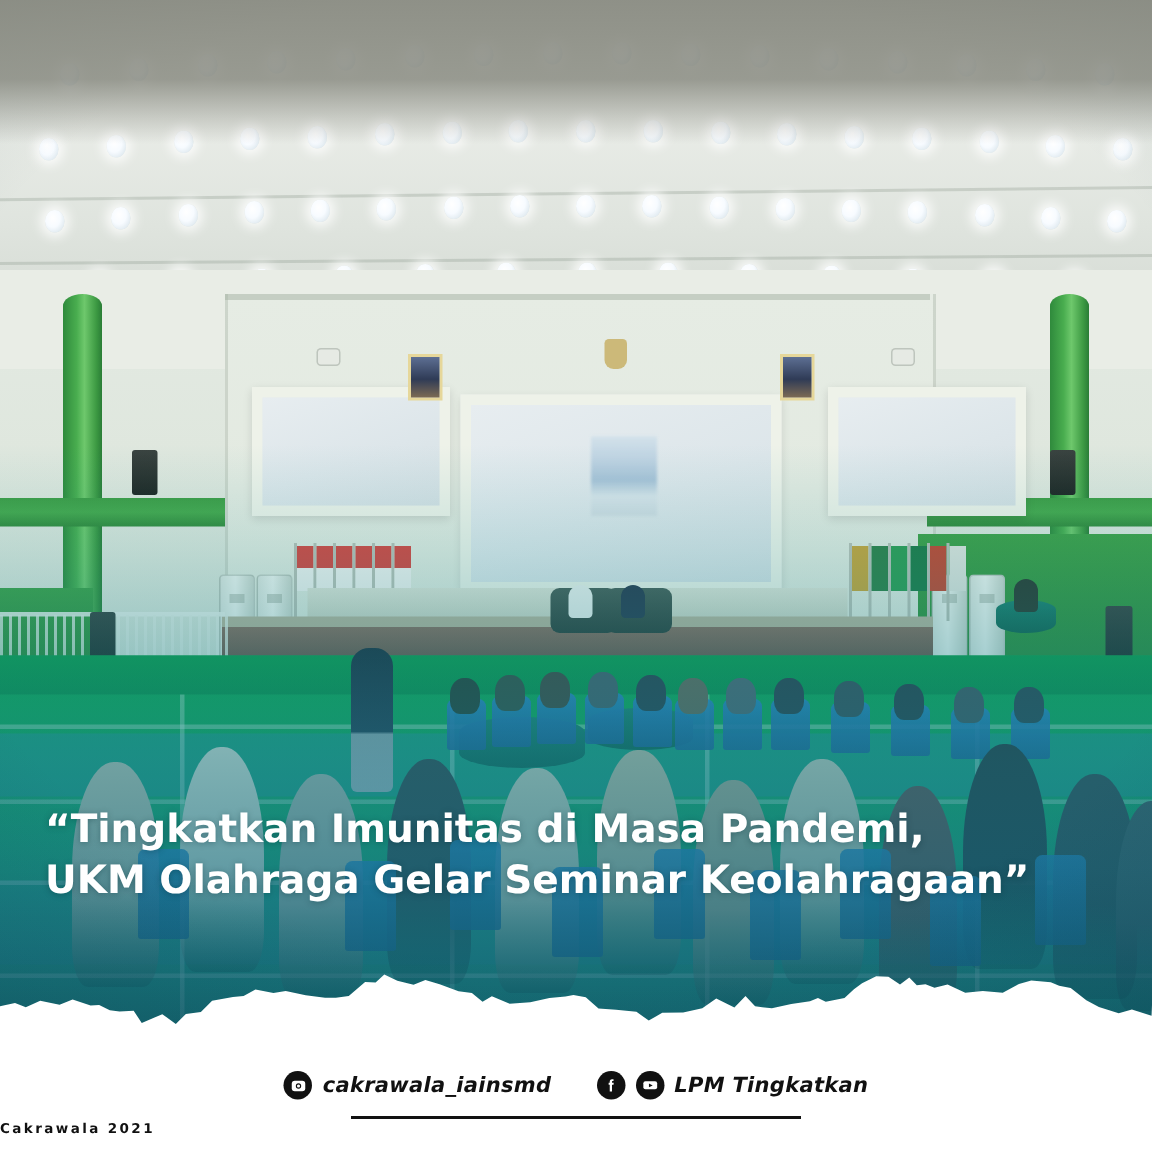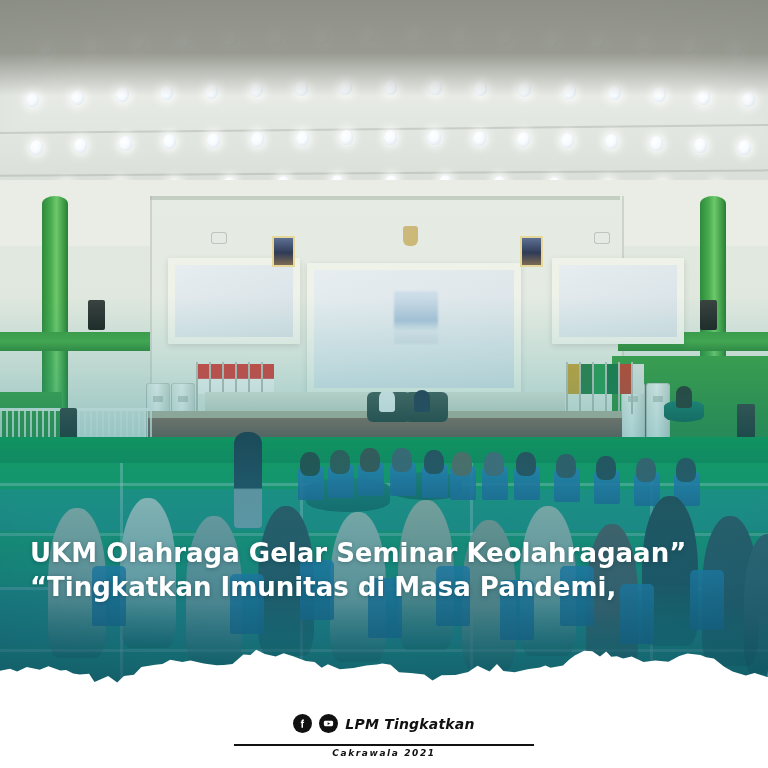--- a/index.html
+++ b/index.html
@@ -130,23 +130,23 @@
   .torn{position:absolute;left:0;top:640px;width:768px;height:80px;z-index:10;}
   .footer{position:absolute;left:0;top:700px;width:768px;height:68px;background:#fff;z-index:11;}
   .social{position:absolute;left:0;top:14px;width:768px;display:flex;justify-content:center;
     align-items:center;gap:30px;}
   .sgroup{display:flex;align-items:center;gap:7px;}
   .sicon{width:19px;height:19px;border-radius:50%;background:#111;display:flex;
     align-items:center;justify-content:center;flex:0 0 auto;}
   .slabel{font-size:14px;font-weight:bold;font-style:italic;color:#111;
     font-family:"DejaVu Sans",sans-serif;letter-spacing:.2px;white-space:nowrap;}
   .fline{position:absolute;left:234px;top:44px;width:300px;height:1.5px;background:#111;}
-  .copy{position:absolute;left:0;top:48px;width:768px;text-align:center;
+  .copy{position:absolute;left:0;top:48px;width:768px;
     font-size:9px;font-weight:bold;color:#111;letter-spacing:1.6px;
-    font-family:"DejaVu Sans",sans-serif;font-style:italic;}
+    font-family:"DejaVu Sans",sans-serif;}
 </style>
 </head>
 <body>
 
 <div id="poster">
 
   <div class="photo">
 
     <div class="ceiling">
       <div class="ceil-band cb1"></div>
@@ -403,30 +403,40 @@
 
     <div class="teal"></div>
     <div class="vignette"></div>
     <div class="top-shade"></div>
   </div>
 
   <div class="logo">
   </div>
 
   <div class="headline">
+    <div>“Tingkatkan Imunitas di Masa Pandemi,</div>
     <div>UKM Olahraga Gelar Seminar Keolahragaan”</div>
-    <div>“Tingkatkan Imunitas di Masa Pandemi,</div>
   </div>
 
   <svg class="torn" viewBox="0 0 768 80" preserveAspectRatio="none">
     <path id="tornpath" fill="#ffffff" d="M0,80 L0,30.8 L0.0,30.8 L10.0,28.7 L17.2,31.5 L26.8,27.1 L39.7,29.8 L48.4,26.3 L60.4,30.4 L66.1,30.0 L73.2,33.5 L79.7,34.4 L89.1,33.8 L94.5,42.0 L108.2,36.1 L117.2,42.6 L123.9,36.0 L133.9,34.7 L141.4,27.1 L155.3,24.7 L162.4,24.0 L170.3,19.7 L182.3,22.0 L190.5,20.6 L203.8,23.5 L216.7,25.2 L223.9,25.1 L232.5,24.0 L243.4,14.6 L250.4,15.0 L256.2,9.7 L264.9,13.9 L275.7,16.5 L283.6,13.3 L293.1,16.2 L305.7,20.9 L314.6,22.0 L321.7,27.8 L327.9,24.2 L339.8,29.2 L353.5,28.1 L366.3,25.4 L377.0,24.4 L382.3,23.4 L390.5,24.8 L399.0,32.3 L410.7,33.1 L424.3,34.5 L432.5,40.4 L441.5,35.2 L455.4,35.0 L468.2,32.1 L477.5,25.7 L489.6,31.6 L497.0,24.0 L503.4,30.9 L514.6,32.2 L527.5,29.3 L540.0,27.5 L545.3,25.4 L550.5,27.8 L563.0,25.4 L569.3,19.5 L574.7,15.5 L584.1,10.8 L592.3,11.2 L600.0,16.4 L606.2,11.6 L611.2,16.8 L617.0,16.2 L623.0,18.5 L631.7,16.4 L643.5,21.9 L655.2,20.6 L668.5,21.8 L679.3,16.0 L687.5,13.6 L700.5,14.9 L706.1,17.2 L713.8,18.6 L724.2,26.8 L732.6,31.4 L745.8,35.5 L754.6,33.0 L767.7,37.2 L768.0,30.0 L768,80 Z"></path>
   </svg>
 
   <div class="footer">
     <div class="social" id="social">
+        <div class="sgroup">
+          <span class="sicon">
+            <svg width="12" height="12" viewBox="0 0 24 24">
+              <rect x="3" y="5" width="18" height="14" rx="4" fill="#fff"></rect>
+              <circle cx="12" cy="12" r="3.6" fill="#111"></circle>
+              <circle cx="12" cy="12" r="2.1" fill="#fff"></circle>
+            </svg>
+          </span>
+          <span class="slabel">cakrawala_iainsmd</span>
+        </div>
         <div class="sgroup">
           <span class="sicon">
             <svg width="11" height="13" viewBox="0 0 24 24">
               <path d="M15.2 8.2h-2.1V6.9c0-.7.2-1.1 1.1-1.1h1.1V3.1h-2.1c-2.5 0-3.4 1.4-3.4 3.6v1.5H8.2v2.9h1.6V21h3.3v-9.9h2.2l.3-2.9z" fill="#fff"></path>
             </svg>
           </span>
           <span class="sicon">
             <svg width="13" height="13" viewBox="0 0 24 24">
               <rect x="3.5" y="7" width="17" height="10" rx="2.6" fill="#fff"></rect>
               <path d="M10.4 9.8l4.6 2.4-4.6 2.4z" fill="#111"></path>

